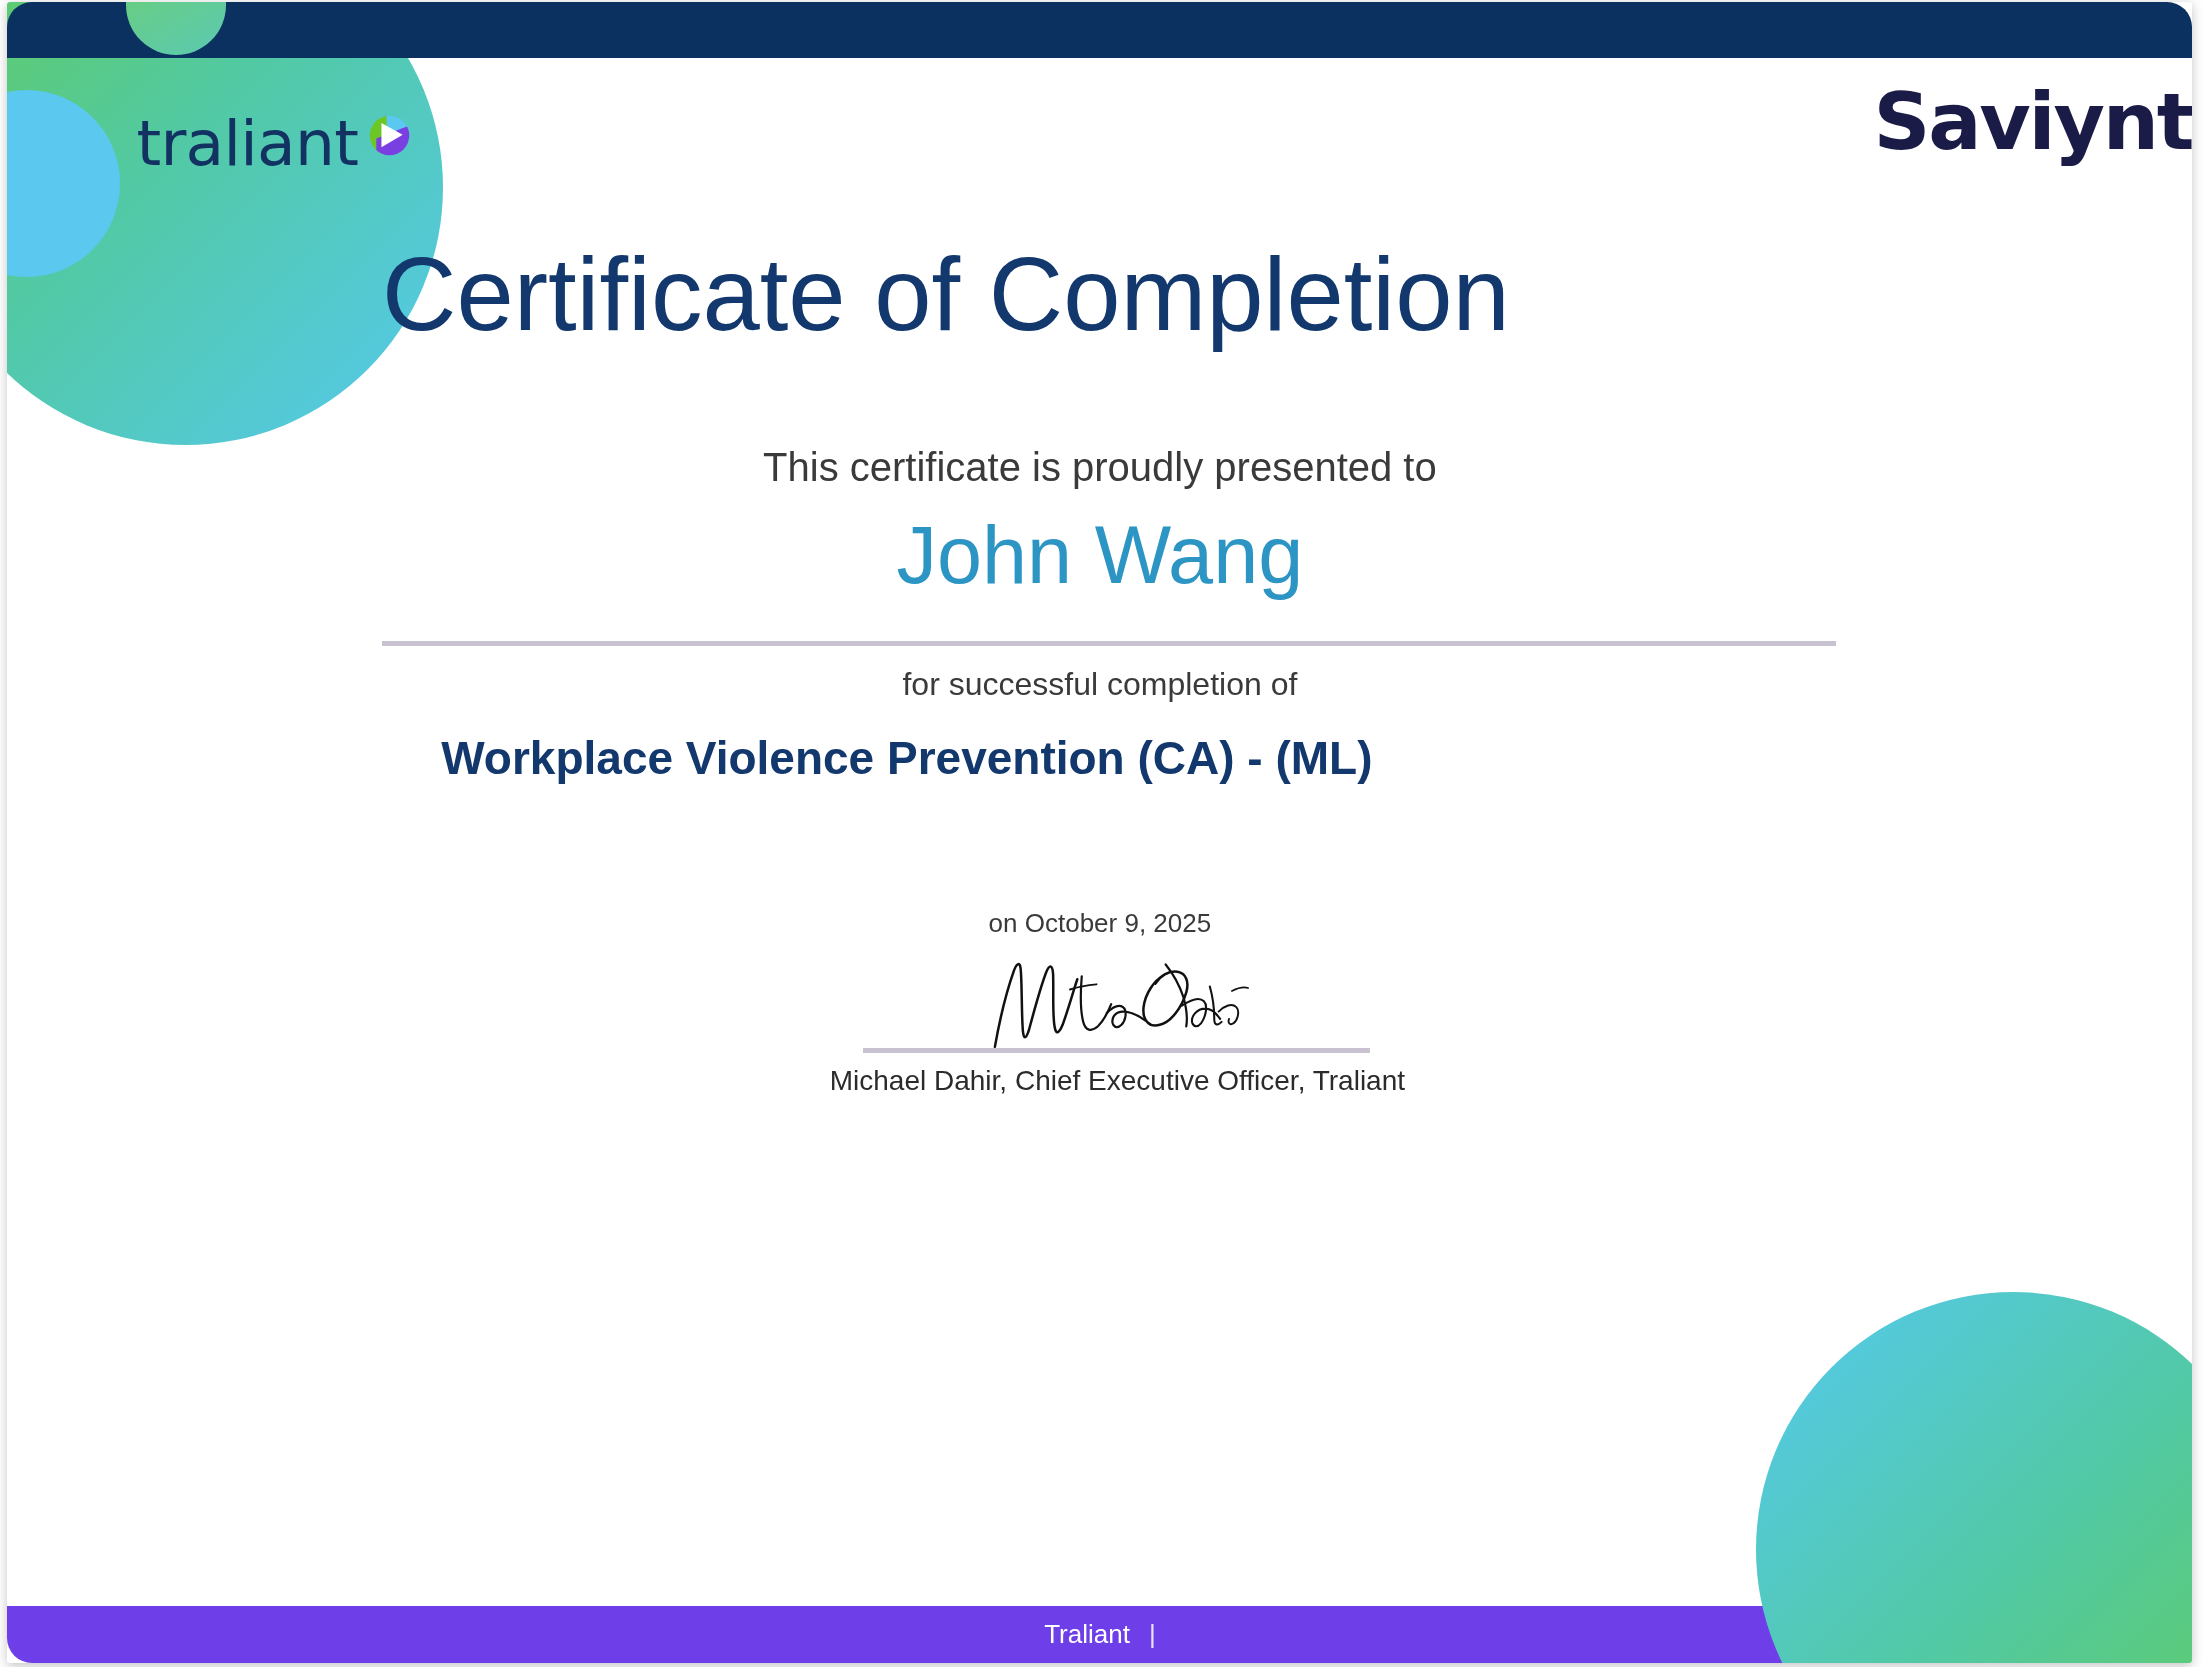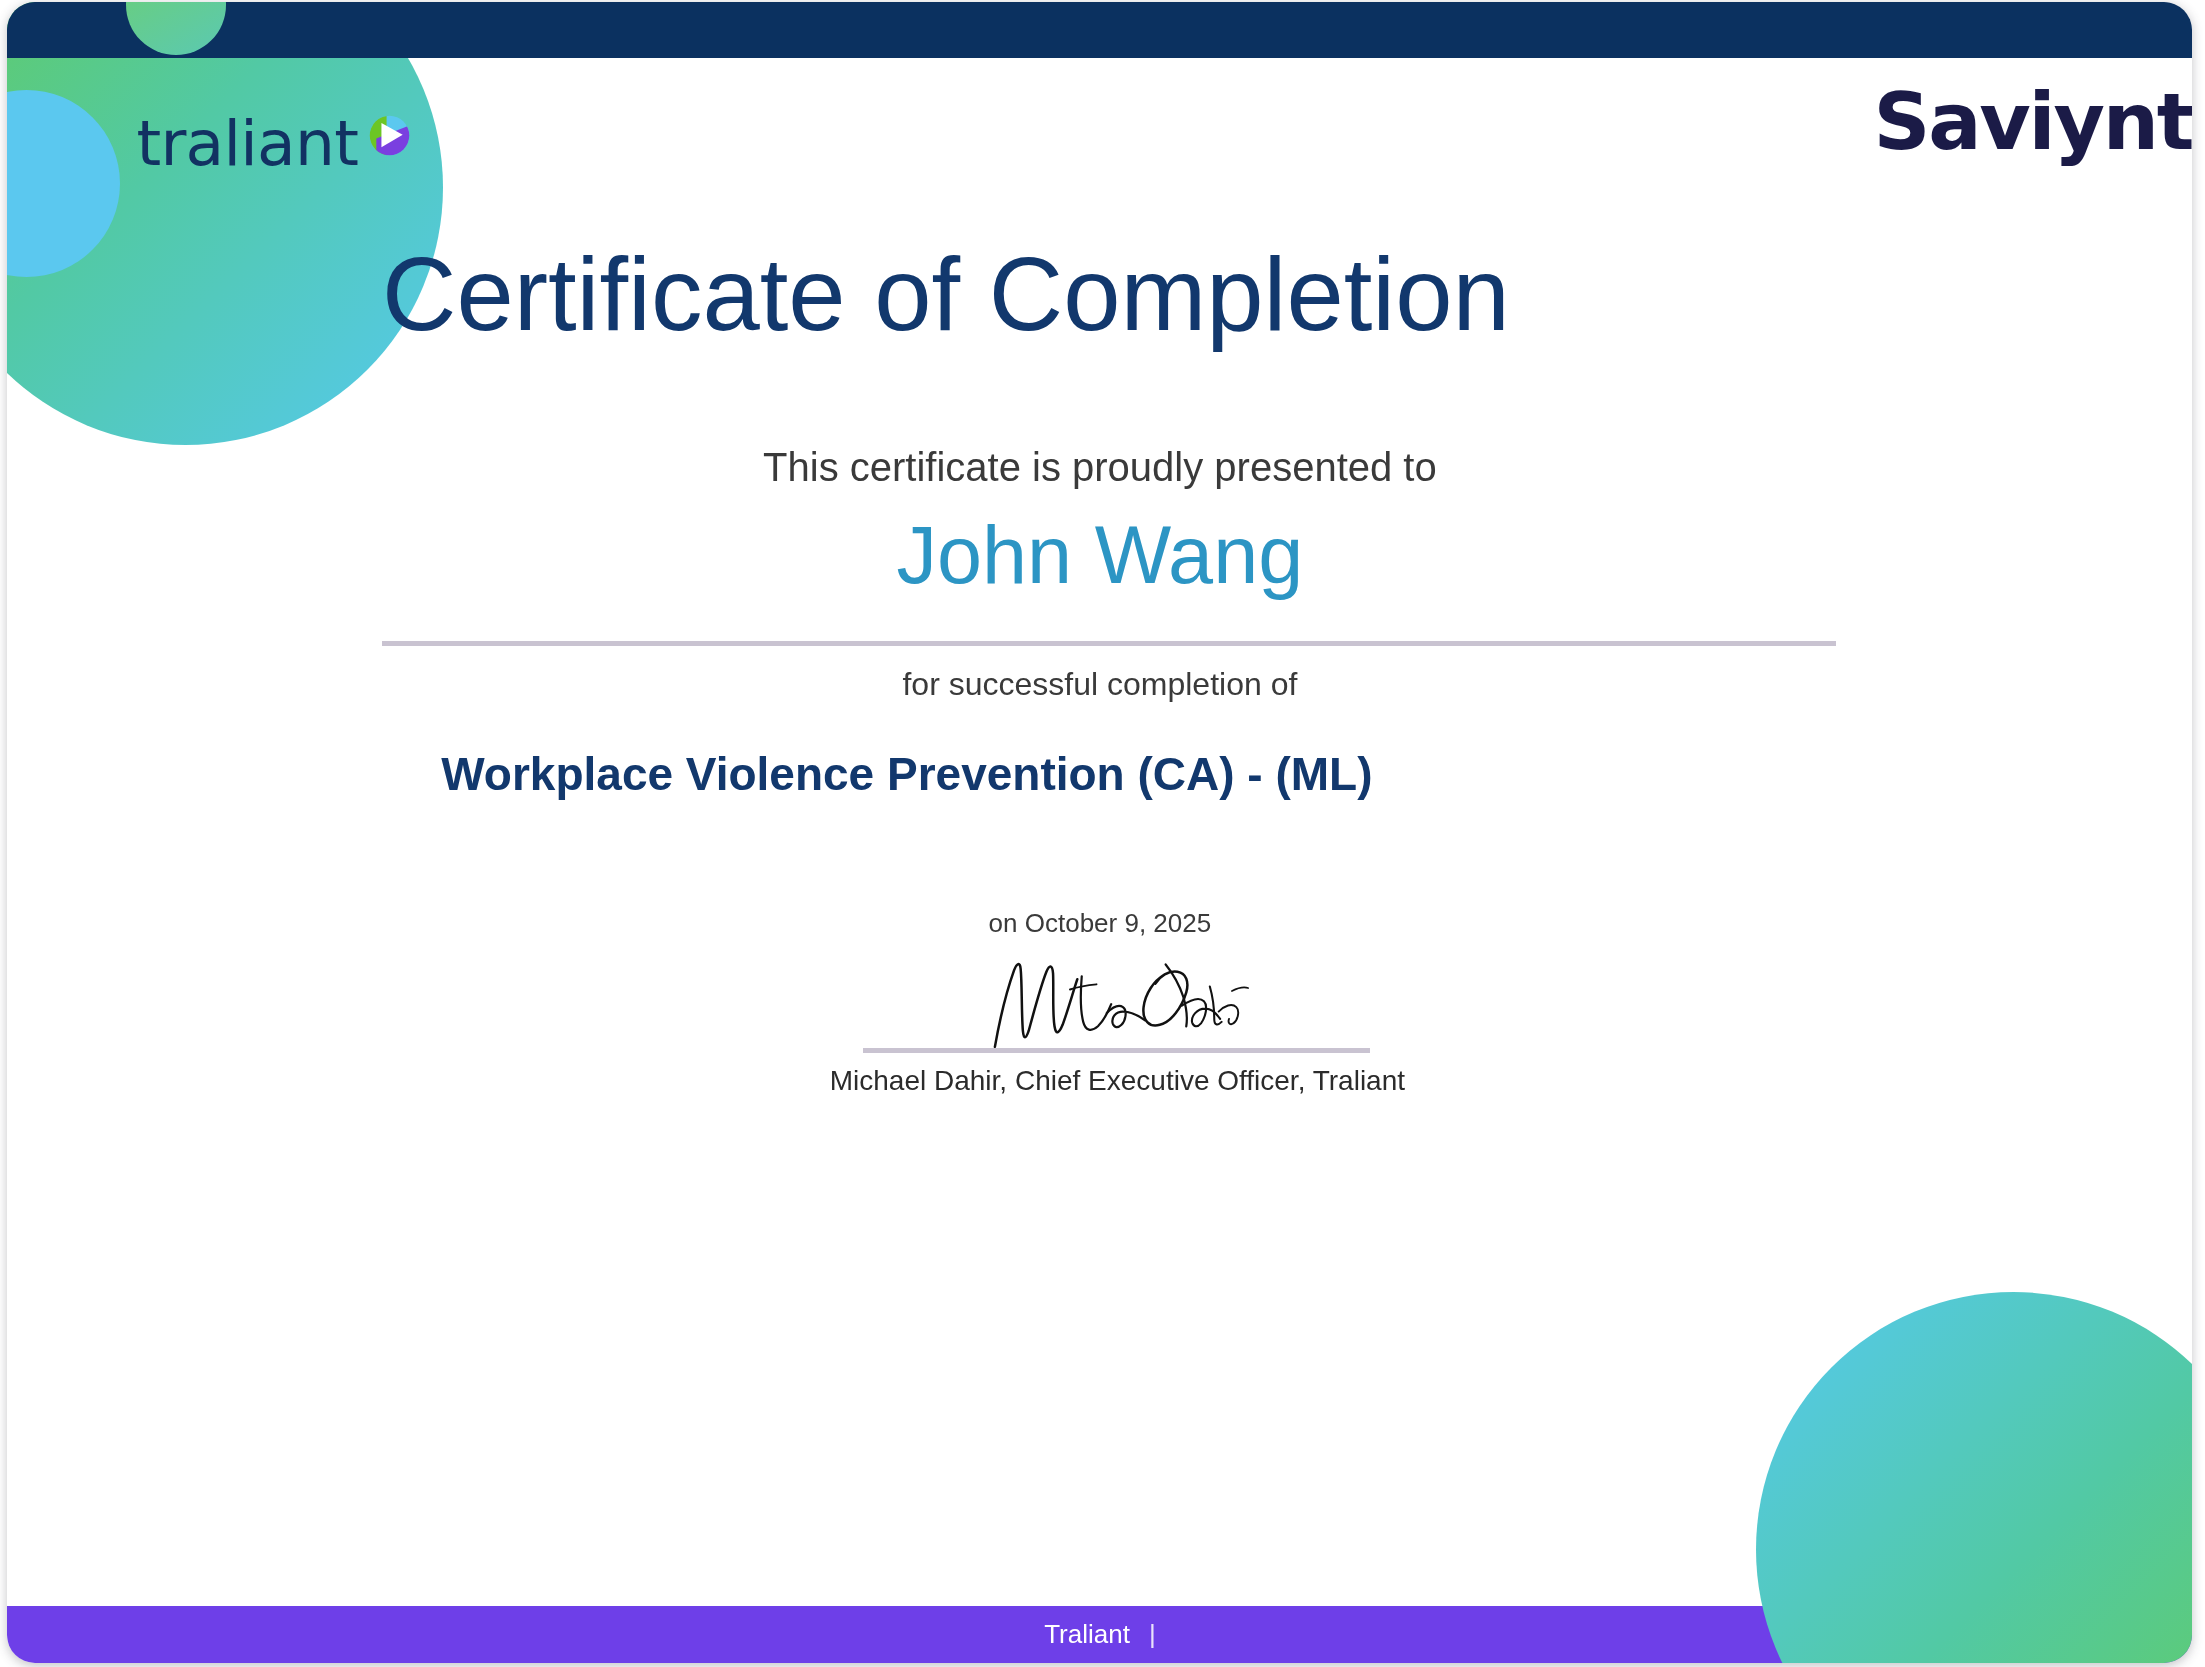--- a/index.html
+++ b/index.html
@@ -15,21 +15,21 @@
   }
 
   
   .cert-page {
     position: absolute;
     left: 7.4px;
     top: 2.2px;
     width: 2185px;
     height: 1661px;
     background: #ffffff;
-    border-radius: 28px;
+    border-radius: 3px;
     box-shadow: 0 2.9px 10.3px rgba(60,60,70,0.30);
     overflow: hidden;
   }
 
   
   .blob {
     position: absolute;
     border-radius: 50%;
     pointer-events: none;
   }
@@ -168,21 +168,21 @@
     top: 664px;
     width: 2185px;
     text-align: center;
     font-size: 32px;
     color: #3a3a3a;
   }
 
   .course-name {
     position: absolute;
     left: 0;
-    top: 745px;
+    top: 729px;
     width: 1799px;
     text-align: center;
     font-size: 46px;
     font-weight: bold;
     color: #12386d;
   }
 
   .date-line {
     position: absolute;
     left: 0;

